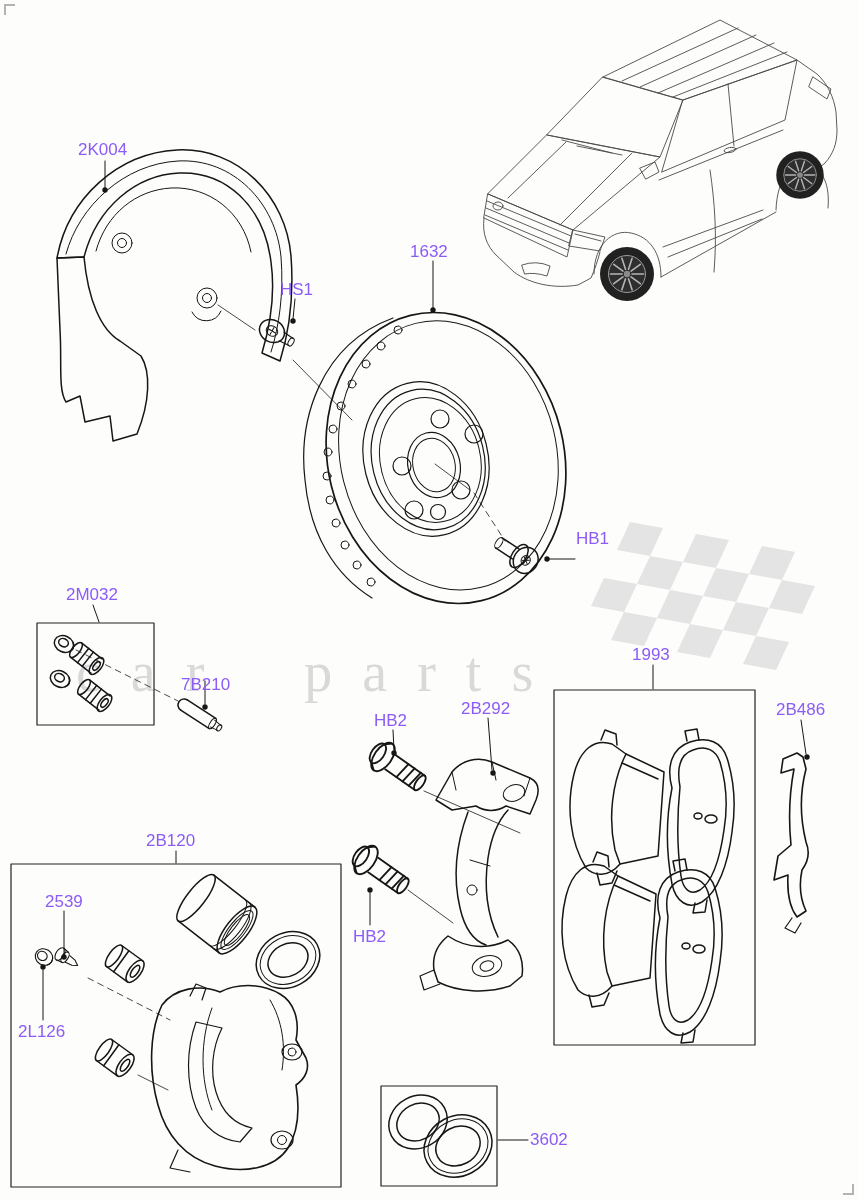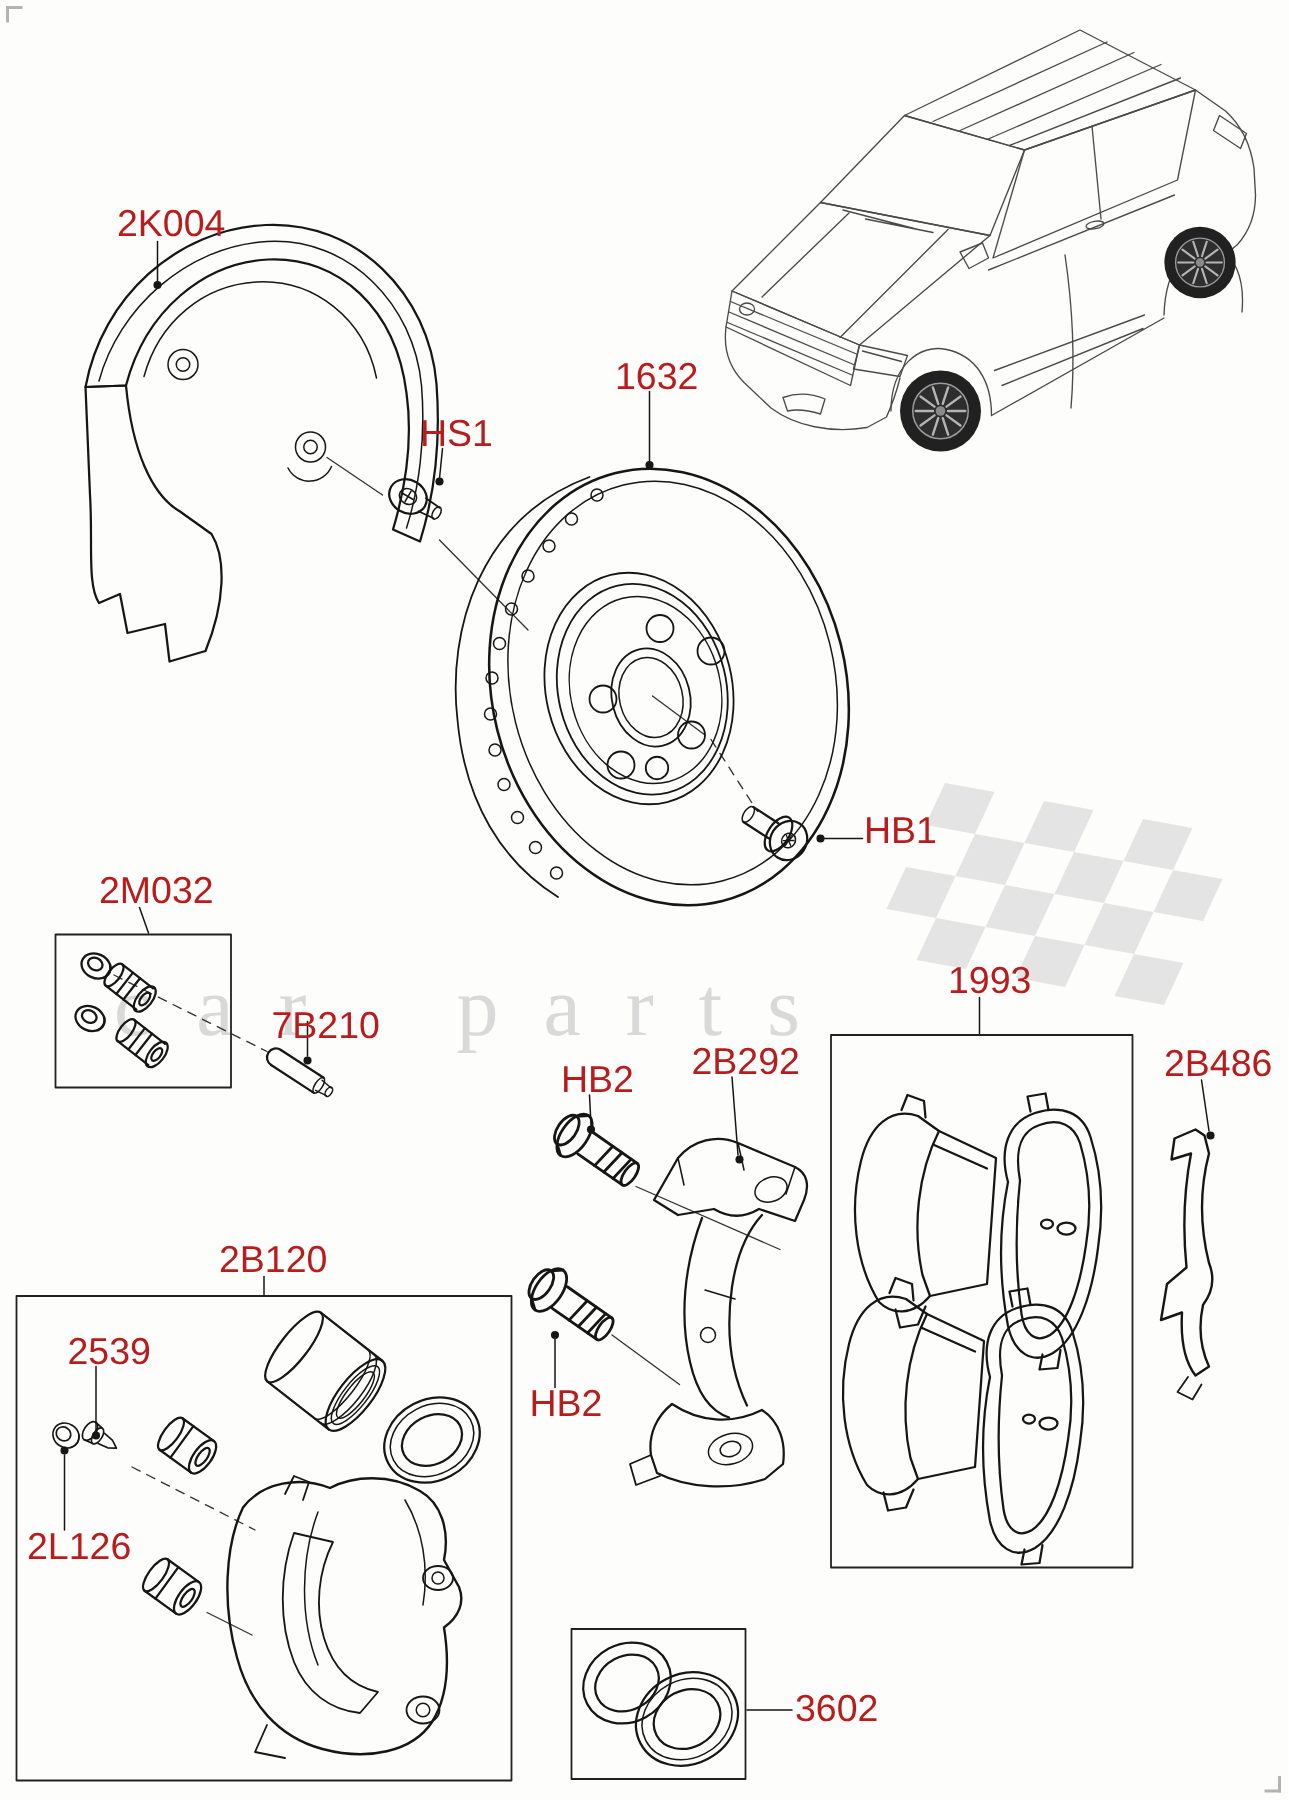--- a/index.html
+++ b/index.html
@@ -1,18 +1,18 @@
 <!DOCTYPE html>
 <html><head>
 <meta charset="utf-8">
 <style>
   html,body{margin:0;padding:0;background:#fff;}
   .page{position:relative;width:859px;height:1200px;background:#fdfdfb;
         font-family:"Liberation Sans",sans-serif;overflow:hidden;}
-  .lbl{position:absolute;color:#b91c1c;font-size:25px;line-height:21px;
+  .lbl{position:absolute;color:#8b5cf6;font-size:17px;line-height:21px;
        white-space:nowrap;cursor:pointer;}
   .wm-brand{position:absolute;left:62px;top:534px;font-size:103px;font-weight:bold;
             letter-spacing:1px;color:#f3caca;}
   .wm-tag{position:absolute;left:76px;top:640px;font-size:56px;color:#d9d9d9;
           letter-spacing:30px;word-spacing:26px;font-family:"Liberation Serif",serif;}
   .corner{position:absolute;width:9px;height:9px;border:0 solid #b3b3b3;}
   .corner.tl{left:4px;top:4px;border-top-width:2px;border-left-width:2px;}
   .corner.br{right:5px;bottom:5px;border-bottom-width:2px;border-right-width:2px;}
   svg.art{position:absolute;left:0;top:0;}
 </style>
@@ -350,21 +350,21 @@
         <circle cx="64" cy="957" r="2.7" fill="#161616" stroke="none"></circle>
       <path d="M43,1020 L43,970"></path>
         <circle cx="43" cy="967" r="2.7" fill="#161616" stroke="none"></circle>
       <path d="M498,1140 L528,1140"></path>
     </g>
   </svg>
 
   <div class="lbl" style="left:78px;top:139px">2K004</div>
   <div class="lbl" style="left:280px;top:279px">HS1</div>
   <div class="lbl" style="left:410px;top:241px">1632</div>
-  <div class="lbl" style="left:576px;top:544px">HB1</div>
+  <div class="lbl" style="left:576px;top:528px">HB1</div>
   <div class="lbl" style="left:66px;top:584px">2M032</div>
   <div class="lbl" style="left:181px;top:674px">7B210</div>
   <div class="lbl" style="left:374px;top:710px">HB2</div>
   <div class="lbl" style="left:461px;top:698px">2B292</div>
   <div class="lbl" style="left:353px;top:926px">HB2</div>
   <div class="lbl" style="left:632px;top:644px">1993</div>
   <div class="lbl" style="left:776px;top:699px">2B486</div>
   <div class="lbl" style="left:146px;top:830px">2B120</div>
   <div class="lbl" style="left:45px;top:891px">2539</div>
   <div class="lbl" style="left:18px;top:1021px">2L126</div>

